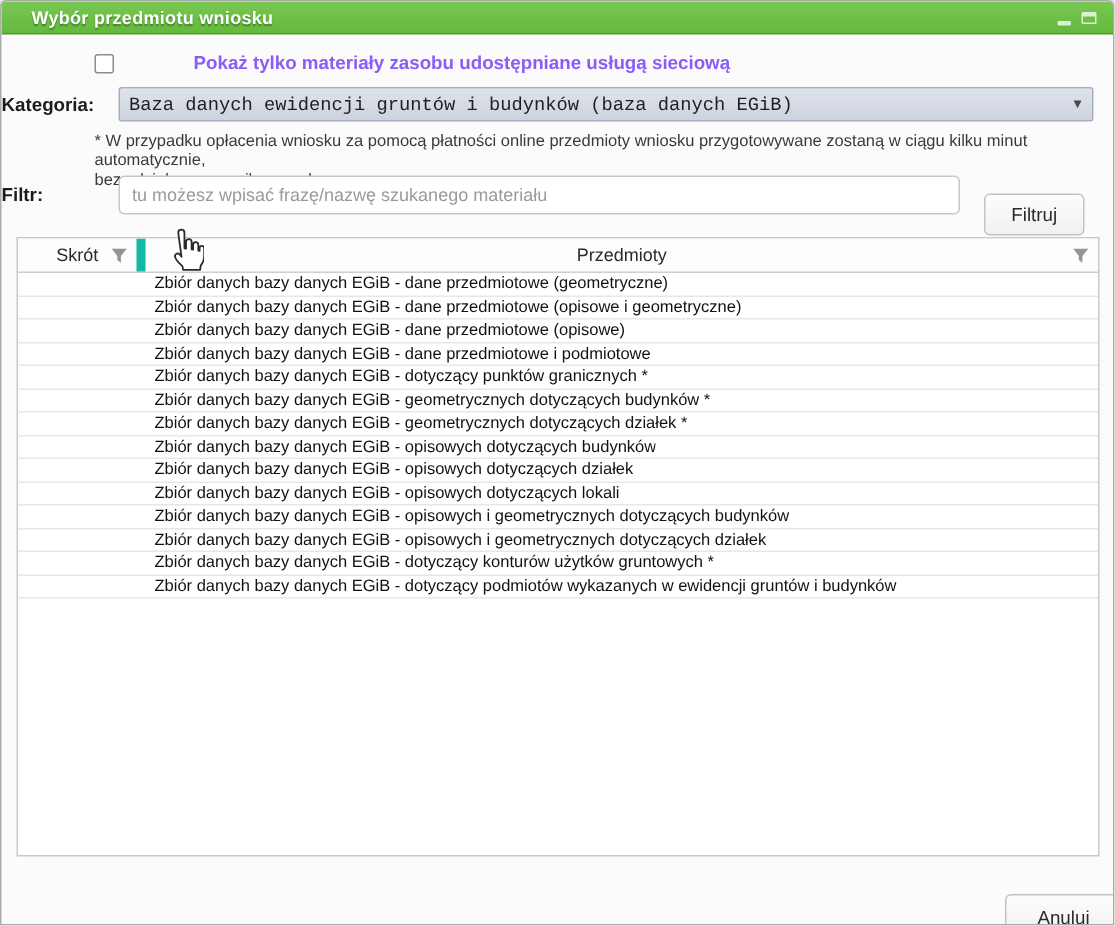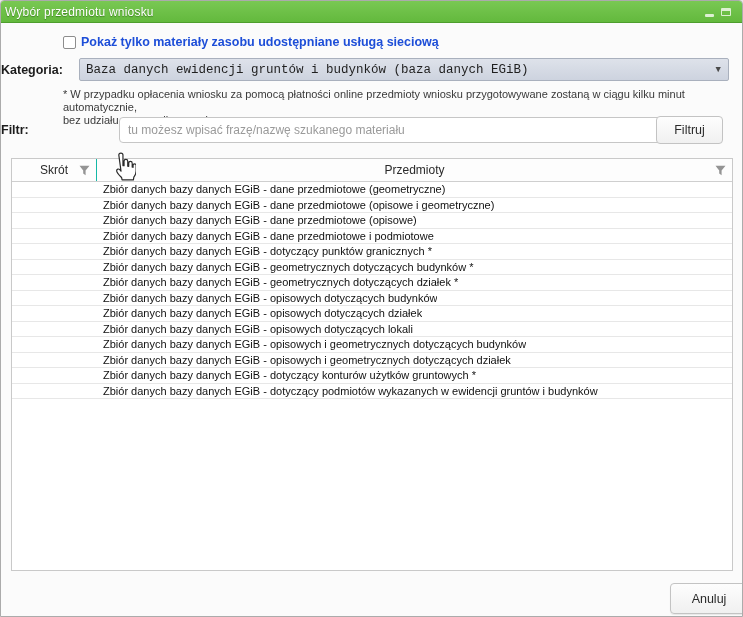--- a/index.html
+++ b/index.html
@@ -3,54 +3,54 @@
 <meta charset="utf-8">
 <style>
   html,body{margin:0;padding:0;background:#e9e9e9;}
   body{font-family:"Liberation Sans","DejaVu Sans",sans-serif;-webkit-font-smoothing:antialiased;}
   .dialog{position:relative;width:743px;height:617px;background:#fbfbfb;border:1px solid #ababab;
           box-sizing:border-box;overflow:hidden;border-radius:4px 4px 0 0;}
   
   .titlebar{position:absolute;left:0;top:0;width:100%;height:22px;
             background:linear-gradient(#79c853,#63b93d);border-bottom:1px solid #4d9e2d;
             display:flex;align-items:center;box-sizing:border-box;}
-  .titlebar .title{padding-left:4px;font-size:12px;font-weight:normal;color:#ffffff;
+  .titlebar .title{padding-left:20px;font-size:12px;font-weight:bold;color:#ffffff;
                    text-shadow:0 1px 1px rgba(30,80,10,.55);letter-spacing:.2px;}
   .win-controls{position:absolute;right:10px;top:0;height:22px;display:flex;align-items:center;gap:6px;}
   .btn-min{width:10px;height:22px;display:flex;align-items:flex-end;justify-content:center;padding-bottom:6px;box-sizing:border-box;cursor:default;}
   .btn-min i{display:block;width:9px;height:3px;background:#ddf0d2;border-radius:1px;}
   .btn-max{width:12px;height:22px;display:flex;align-items:center;justify-content:center;cursor:default;}
   .btn-max i{display:block;width:10px;height:8px;border:1.5px solid #ddf0d2;border-top-width:3px;box-sizing:border-box;border-radius:1px;}
   
   .chk-row{position:absolute;left:62px;top:34px;display:flex;align-items:center;gap:5px;}
   .checkbox{width:13px;height:13px;background:#fff;border:1px solid #8d8d8d;border-radius:2px;box-sizing:border-box;}
-  .chk-label{font-size:12.5px;color:#1d4ed8;font-weight:600;}
+  .chk-label{font-size:12.5px;color:#8b5cf6;font-weight:600;margin-left:48px;}
   .lbl{position:absolute;left:0;width:74px;text-align:left;font-size:12.5px;color:#1c1c1c;font-weight:600;}
   .lbl-kategoria{top:62px;}
   .select{position:absolute;left:78px;top:57px;width:650px;height:23px;box-sizing:border-box;
           background:linear-gradient(#dee2ea,#cdd3df);border:1px solid #a9b0bd;border-radius:2px;
           display:flex;align-items:center;font-size:12.5px;color:#1f1f1f;padding:0 20px 0 6px;cursor:default;font-family:Liberation Mono, monospace;}
   .select .arrow{position:absolute;right:7px;top:7px;font-size:9px;color:#4a4a4a;line-height:1;}
   .note{position:absolute;left:62px;top:87px;width:668px;font-size:11px;color:#3a3a3a;line-height:13px;}
   .lbl-filtr{top:122px;}
   .filter-input{position:absolute;left:78px;top:116px;width:561px;height:26px;box-sizing:border-box;
                 border:1px solid #c6c6c6;border-radius:4px;padding:0 8px;font-size:12px;color:#222;
-                font-family:"Liberation Sans","DejaVu Sans",sans-serif;background:#fff;outline:none;margin-left:40px;}
+                font-family:"Liberation Sans","DejaVu Sans",sans-serif;background:#fff;outline:none;}
   .filter-input::placeholder{color:#9a9a9a;}
   .btn{box-sizing:border-box;background:linear-gradient(#fdfdfd,#f0f0f0);border:1px solid #c3c3c3;
        border-radius:4px;font-size:12.5px;color:#2a2a2a;display:flex;align-items:center;justify-content:center;
-       font-family:"Liberation Sans","DejaVu Sans",sans-serif;cursor:default;}
+       font-family:"Liberation Sans","DejaVu Sans",sans-serif;cursor:default;margin-top:13px;}
   .btn-filtruj{position:absolute;left:655px;top:115px;width:67px;height:28px;}
   .btn-anuluj{position:absolute;left:669px;top:582px;width:78px;height:31px;box-shadow:0 1px 1px rgba(0,0,0,.08);}
   
   .table{position:absolute;left:10px;top:157px;width:722px;height:413px;box-sizing:border-box;
          background:#fff;border:1px solid #c9c9c9;overflow:hidden;}
   .thead{display:flex;height:23px;border-bottom:1px solid #cfcfcf;background:#fdfdfd;box-sizing:border-box;}
   .th{position:relative;display:flex;align-items:center;justify-content:center;font-size:12px;color:#2a2a2a;}
-  .th-skrot{width:85px;border-right:1px solid #14b8a6;box-sizing:border-box;}
+  .th-skrot{width:85px;border-right:6px solid #14b8a6;box-sizing:border-box;}
   .th-przedmioty{flex:1;}
   .funnel{position:absolute;right:5px;top:5px;width:13px;height:13px;}
   .tr{display:flex;height:15.5px;border-bottom:1px solid #e7e7e7;box-sizing:border-box;align-items:center;font-size:11px;color:#111;}
   .td{white-space:nowrap;overflow:hidden;}
   .td-skrot{width:85px;padding-left:4px;border-right:1px solid #e2e2e2;box-sizing:border-box;align-self:stretch;display:flex;align-items:center;margin-top:32px;}
   .td-przedmiot{padding-left:6px;}
   
   .cursor{position:absolute;left:110px;top:151px;width:25px;height:31px;pointer-events:none;z-index:9;}
 </style>
 </head>

